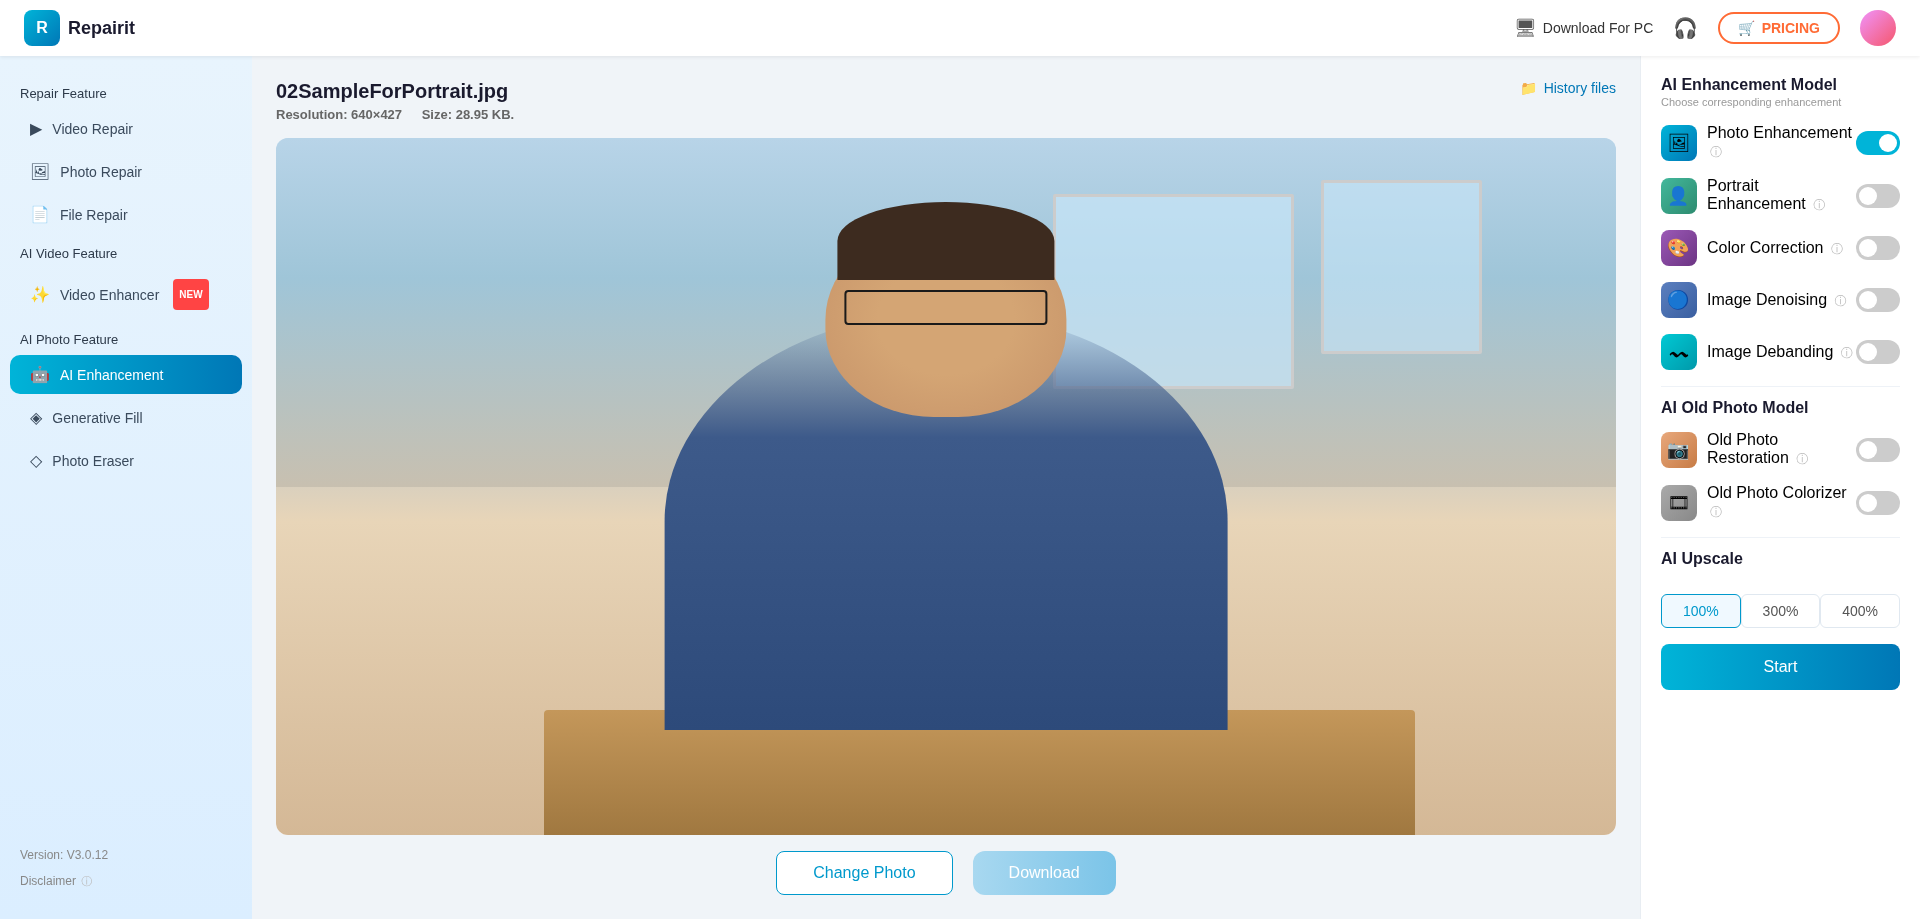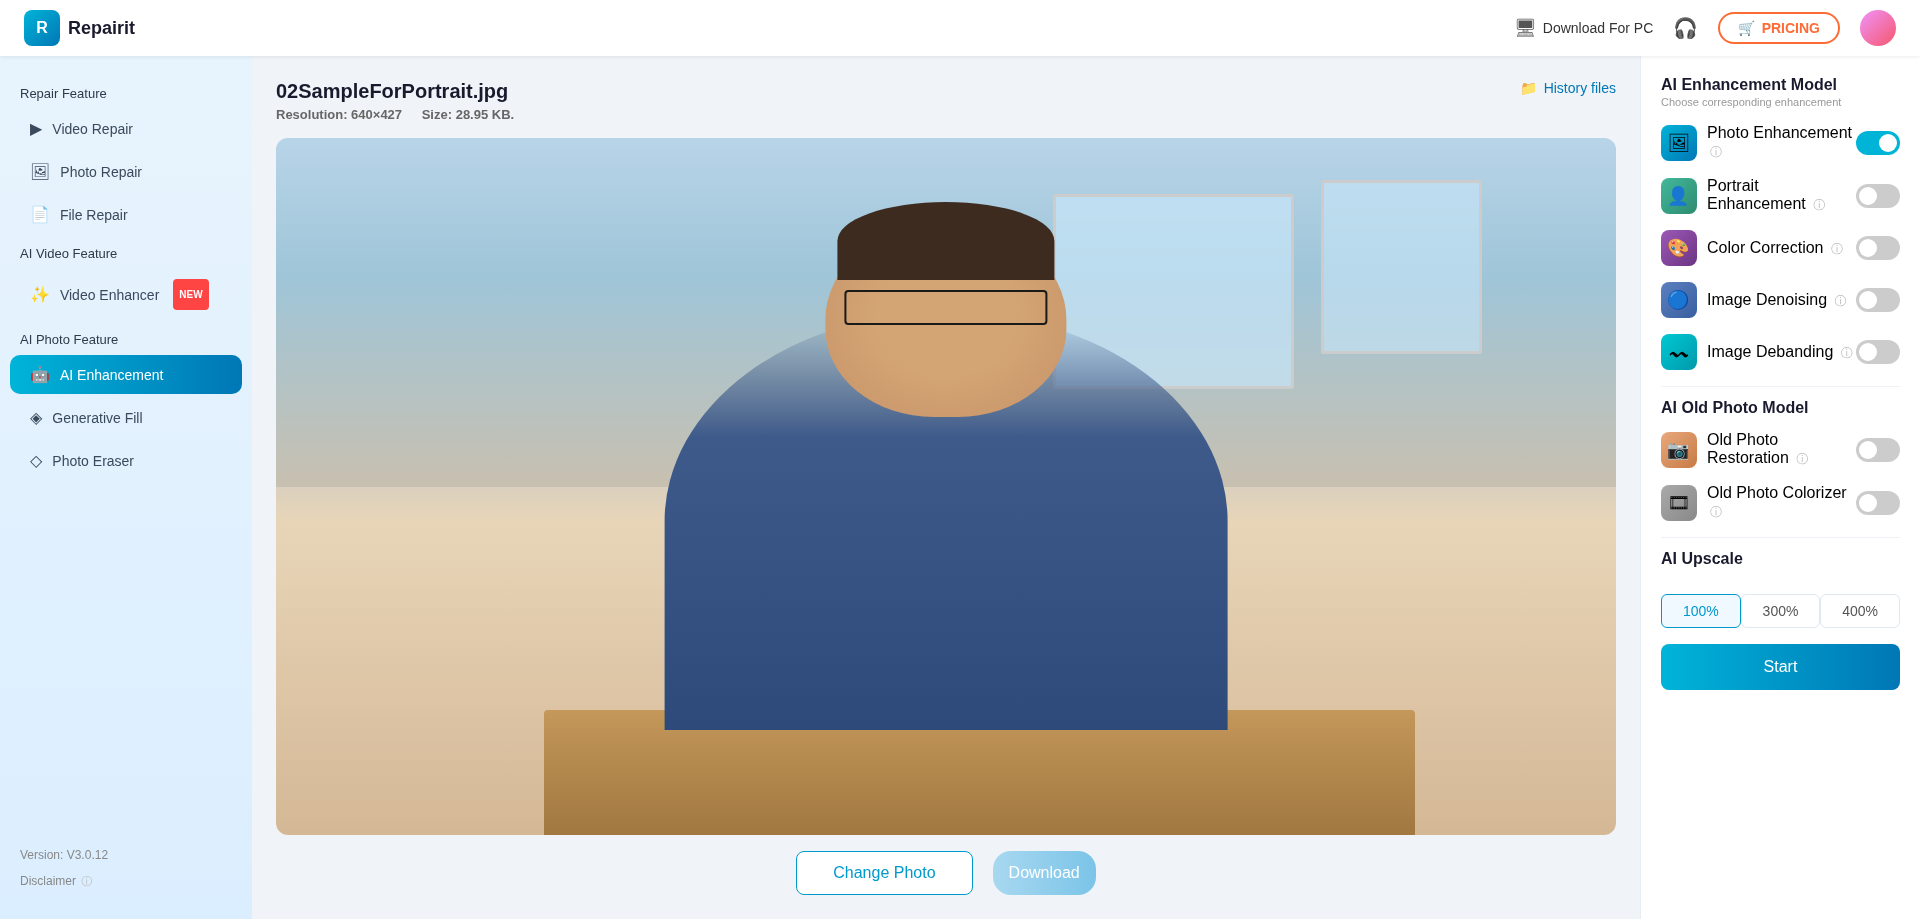--- a/index.html
+++ b/index.html
@@ -202,25 +202,25 @@
       padding: 12px 36px;
       border: 1.5px solid #0099cc;
       background: #fff;
       color: #0099cc;
       border-radius: 8px;
       font-size: 16px;
       font-weight: 500;
       cursor: pointer;
     }
     .btn-download {
-      padding: 12px 16px;
+      padding: 12px 36px;
       background: linear-gradient(90deg, #a8d8f0, #7bc4e8);
       color: #fff;
       border: none;
-      border-radius: 18px;
+      border-radius: 12px;
       font-size: 16px;
       font-weight: 500;
       cursor: pointer;
     }
 
     
     .right-panel {
       width: 280px;
       background: #fff;
       padding: 20px;

